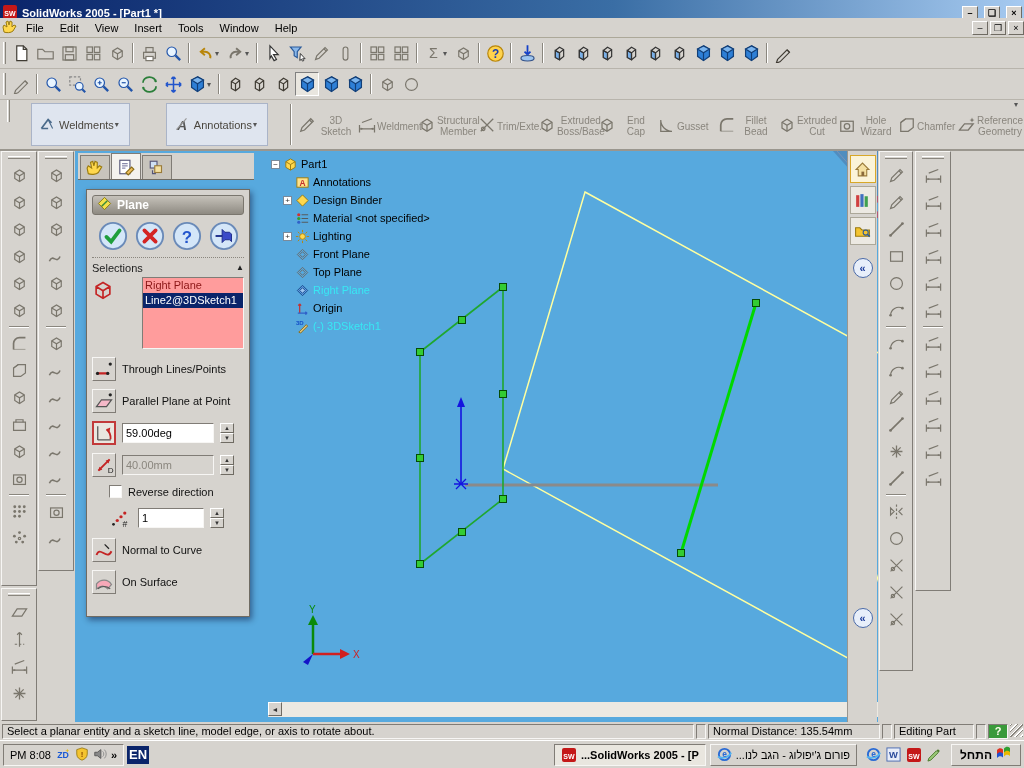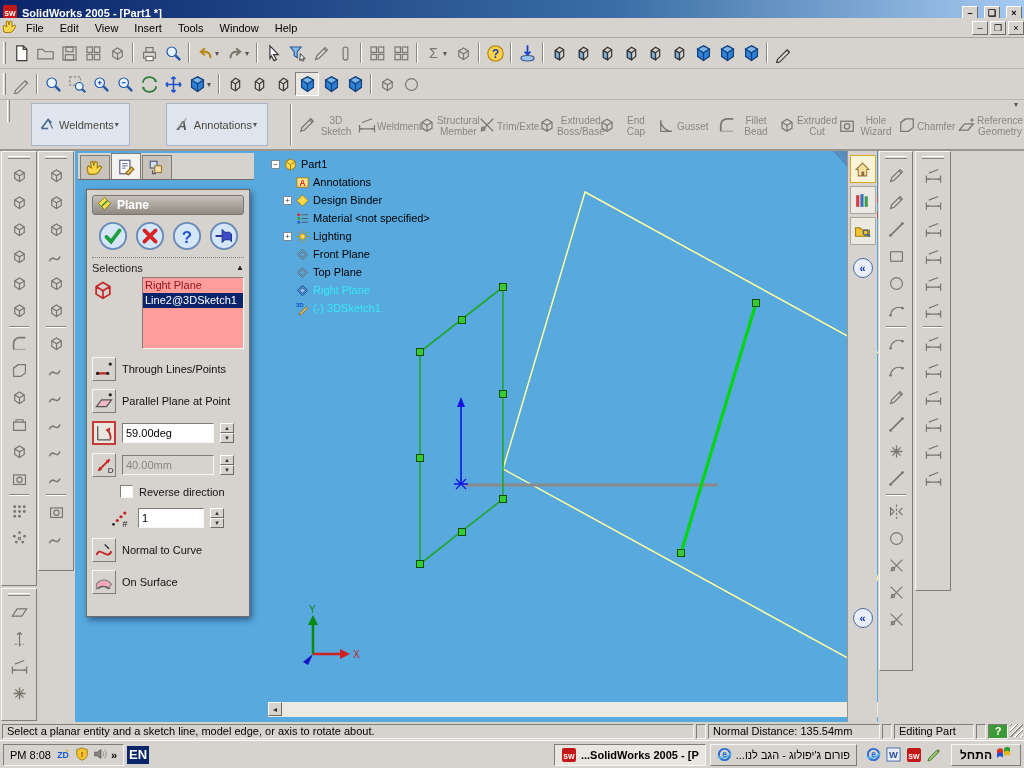--- a/index.html
+++ b/index.html
@@ -923,20 +923,31 @@
                 <path d="M8 5 11 8l-3 3-3-3z" fill="#9ac4f0" stroke="#1a4a8a"></path>
               </svg>
             </span>
             <span class="tlabel hl">Right Plane</span>
           </div>
           <div class="trow">
             <span class="tind"></span>
             <span class="tnoexp"></span>
             <span style="display: inline-flex;">
               <svg width="15" height="15" viewBox="0 0 16 16">
+                <path d="M5 13V3M5 3 3.5 5M5 3l1.5 2" fill="none" stroke="#c43030" stroke-width="1.3"></path>
+                <path d="M3 13h10M13 13l-2-1.5M13 13l-2 1.5" fill="none" stroke="#3060c8" stroke-width="1.3"></path>
+              </svg>
+            </span>
+            <span class="tlabel">Origin</span>
+          </div>
+          <div class="trow">
+            <span class="tind"></span>
+            <span class="tnoexp"></span>
+            <span style="display: inline-flex;">
+              <svg width="15" height="15" viewBox="0 0 16 16">
                 <text x="1" y="6.5" font-size="6.5" font-weight="bold" fill="#1450c8">3D</text>
                 <path d="M4 14l8-8 1.5 1.5L6 15z" fill="#e8c87a" stroke="#8a6d1a"></path>
               </svg>
             </span>
             <span class="tlabel hl">(-) 3DSketch1</span>
           </div>
         </div>
 
       <div class="vsb">
         <div class="sbtn" style="top:0;left:0">▲</div>
@@ -1053,21 +1064,21 @@
                 <path d="M3.5 12.5l.8-3.2 2.4 2.4zM12.5 3.5l-.8 3.2-2.4-2.4z" fill="#c42424"></path>
                 <text x="11" y="14.5" font-size="6.5" fill="#222">D</text>
               </svg>
             </span>
           <input class="pminput disabled" value="40.00mm" style="">
           <span class="spin">
               <div>▲</div>
               <div>▼</div>
             </span>
         </div>
-        <div class="pmrow" style="margin-left:28px">
+        <div class="pmrow" style="margin-left:17px">
           <span class="chk"></span>
           <span class="pmlabel">Reverse direction</span>
         </div>
         <div class="pmrow" style="margin-left:16px">
           <span class="pmicon" id="ic_count" style="border:none;background:none">
               <svg width="20" height="20" viewBox="0 0 16 16">
                 <circle cx="2.8" cy="13" r="1.1" fill="#222"></circle>
                 <circle cx="5.8" cy="10" r="1.3" fill="#c42424"></circle>
                 <circle cx="8.8" cy="7" r="1.3" fill="#c42424"></circle>
                 <circle cx="11.8" cy="4" r="1.3" fill="#c42424"></circle>

